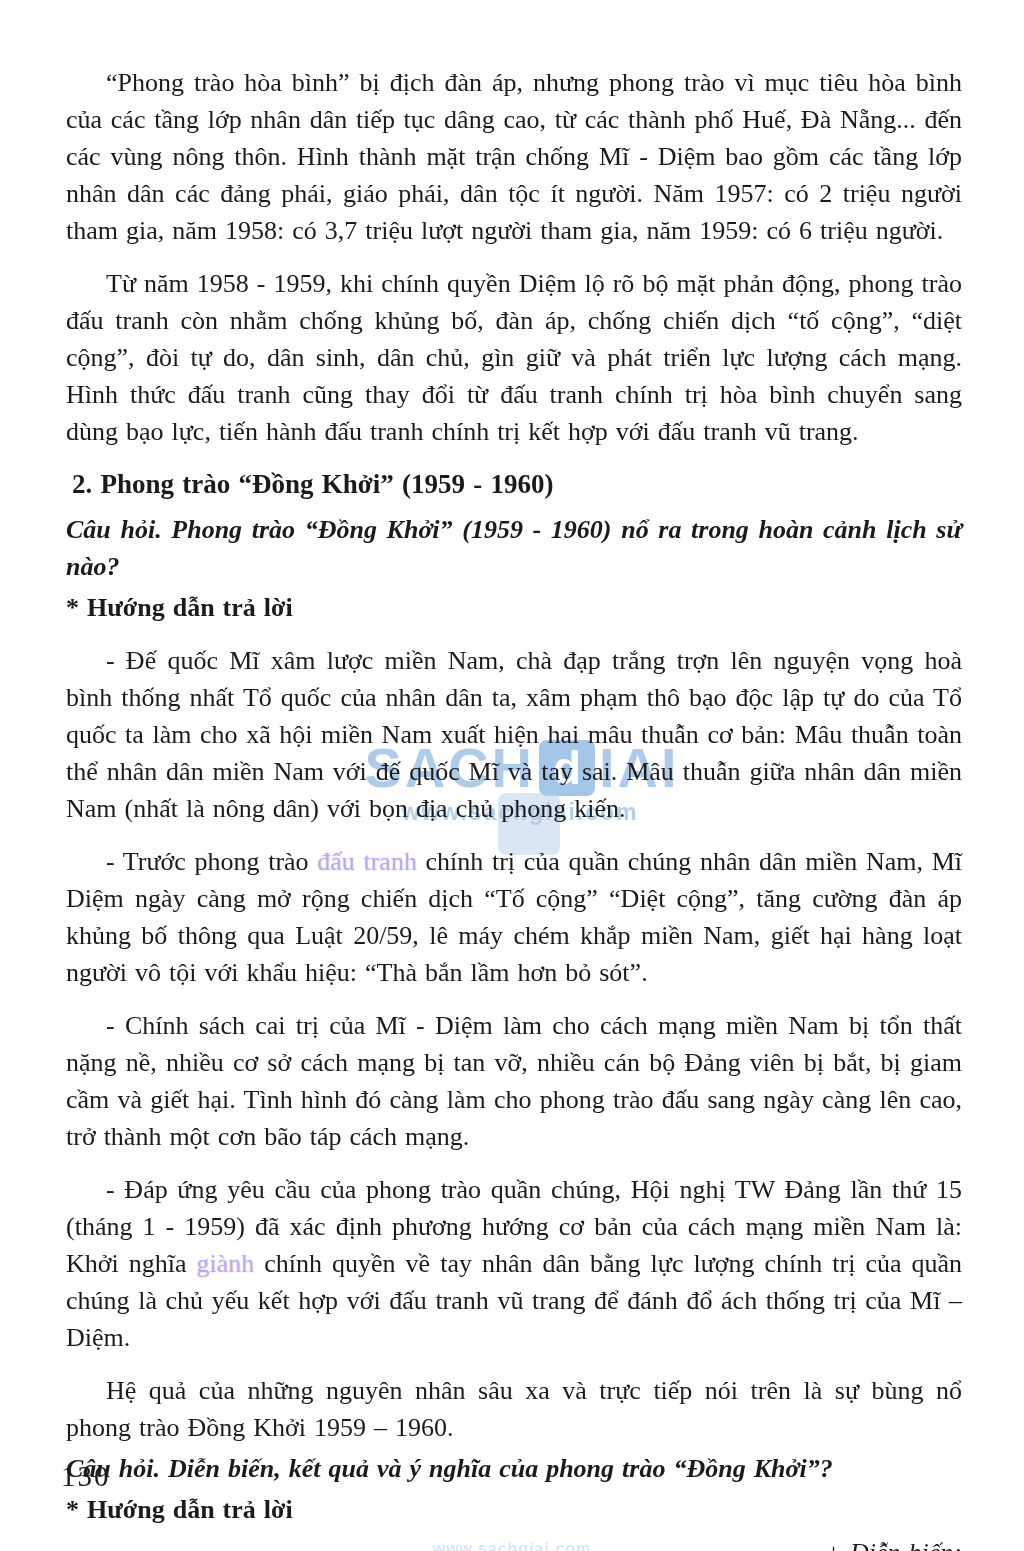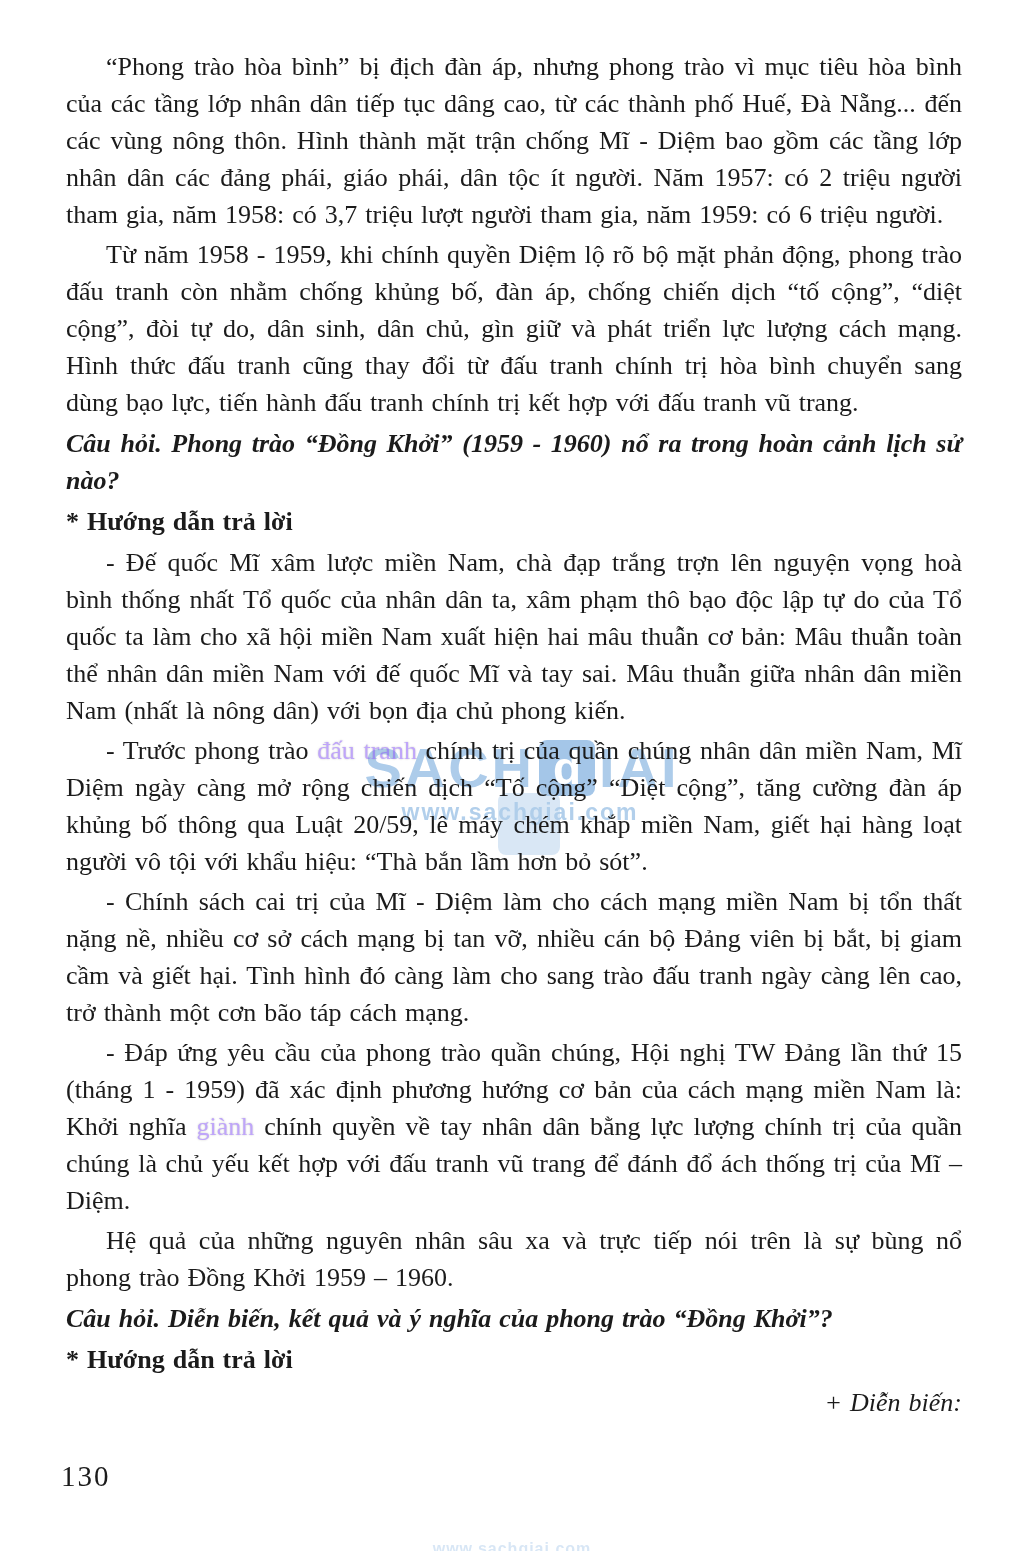--- a/index.html
+++ b/index.html
@@ -52,21 +52,21 @@
   }
 
   
   .text-block{
     position:relative;z-index:1;
     padding:48px 62px 0 66px;
     font-size:26px;line-height:37px;
     text-align:justify;
     word-spacing:1.5px;
   }
-  .body-p{margin:0 0 3px 0;text-indent:40px;}
+  .body-p{margin:16px 0 3px 0;text-indent:40px;}
   h2.section-heading{
     margin:16px 0 8px 0;
     font-size:27px;font-weight:bold;line-height:37px;
     text-align:left;text-indent:6px;
   }
   .question{
     margin:4px 0 4px 0;
     font-weight:bold;font-style:italic;
     text-indent:0;
   }
@@ -101,30 +101,31 @@
   </div>
   <div class="wm-square-2"></div>
   <div class="wm-url">www.sachgiai.com</div>
 
   <main class="text-block">
 
     <p class="body-p">“Phong trào hòa bình” bị địch đàn áp, nhưng phong trào vì mục tiêu hòa bình của các tầng lớp nhân dân tiếp tục dâng cao, từ các thành phố Huế, Đà Nẵng... đến các vùng nông thôn. Hình thành mặt trận chống Mĩ - Diệm bao gồm các tầng lớp nhân dân các đảng phái, giáo phái, dân tộc ít người. Năm 1957: có 2 triệu người tham gia, năm 1958: có 3,7 triệu lượt người tham gia, năm 1959: có 6 triệu người.</p>
 
     <p class="body-p">Từ năm 1958 - 1959, khi chính quyền Diệm lộ rõ bộ mặt phản động, phong trào đấu tranh còn nhằm chống khủng bố, đàn áp, chống chiến dịch “tố cộng”, “diệt cộng”, đòi tự do, dân sinh, dân chủ, gìn giữ và phát triển lực lượng cách mạng. Hình thức đấu tranh cũng thay đổi từ đấu tranh chính trị hòa bình chuyển sang dùng bạo lực, tiến hành đấu tranh chính trị kết hợp với đấu tranh vũ trang.</p>
 
+    <h2 class="section-heading">2. Phong trào “Đồng Khởi” (1959 - 1960)</h2>
 
     <p class="question">Câu hỏi. Phong trào “Đồng Khởi” (1959 - 1960) nổ ra trong hoàn cảnh lịch sử nào?</p>
 
     <p class="guide">* Hướng dẫn trả lời</p>
 
     <p class="body-p"><span>- Đế quốc Mĩ xâm lược miền Nam, chà đạp trắng trợn lên nguyện vọng hoà bình thống nhất Tổ quốc của nhân dân ta, xâm phạm thô bạo độc lập tự do của Tổ quốc ta làm cho xã hội miền Nam xuất hiện hai mâu thuẫn cơ bản: Mâu thuẫn toàn thể nhân dân miền Nam với đế quốc Mĩ và tay sai. Mâu thuẫn giữa nhân dân miền Nam (nhất là nông dân) với bọn địa chủ phong kiến.</span></p>
 
     <p class="body-p"><span>- Trước phong trào </span><span class="faded">đấu tranh</span><span> chính trị của quần chúng nhân dân miền Nam, Mĩ Diệm ngày càng mở rộng chiến dịch “Tố cộng” “Diệt cộng”, tăng cường đàn áp khủng bố thông qua Luật 20/59, lê máy chém khắp miền Nam, giết hại hàng loạt người vô tội với khẩu hiệu: “Thà bắn lầm hơn bỏ sót”.</span></p>
 
-    <p class="body-p">- Chính sách cai trị của Mĩ - Diệm làm cho cách mạng miền Nam bị tổn thất nặng nề, nhiều cơ sở cách mạng bị tan vỡ, nhiều cán bộ Đảng viên bị bắt, bị giam cầm và giết hại. Tình hình đó càng làm cho sang trào đấu tranh ngày càng lên cao, trở thành một cơn bão táp cách mạng.</p>
+    <p class="body-p">- Chính sách cai trị của Mĩ - Diệm làm cho cách mạng miền Nam bị tổn thất nặng nề, nhiều cơ sở cách mạng bị tan vỡ, nhiều cán bộ Đảng viên bị bắt, bị giam cầm và giết hại. Tình hình đó càng làm cho phong trào đấu sang ngày càng lên cao, trở thành một cơn bão táp cách mạng.</p>
 
     <p class="body-p"><span>- Đáp ứng yêu cầu của phong trào quần chúng, Hội nghị TW Đảng lần thứ 15 (tháng 1 - 1959) đã xác định phương hướng cơ bản của cách mạng miền Nam là: Khởi nghĩa </span><span class="faded">giành</span><span> chính quyền về tay nhân dân bằng lực lượng chính trị của quần chúng là chủ yếu kết hợp với đấu tranh vũ trang để đánh đổ ách thống trị của Mĩ – Diệm.</span></p>
 
     <p class="body-p">Hệ quả của những nguyên nhân sâu xa và trực tiếp nói trên là sự bùng nổ phong trào Đồng Khởi 1959 – 1960.</p>
 
     <p class="question">Câu hỏi. Diễn biến, kết quả và ý nghĩa của phong trào “Đồng Khởi”?</p>
 
     <p class="guide">* Hướng dẫn trả lời</p>
 
     <p class="sub-item">+ Diễn biến:</p>

